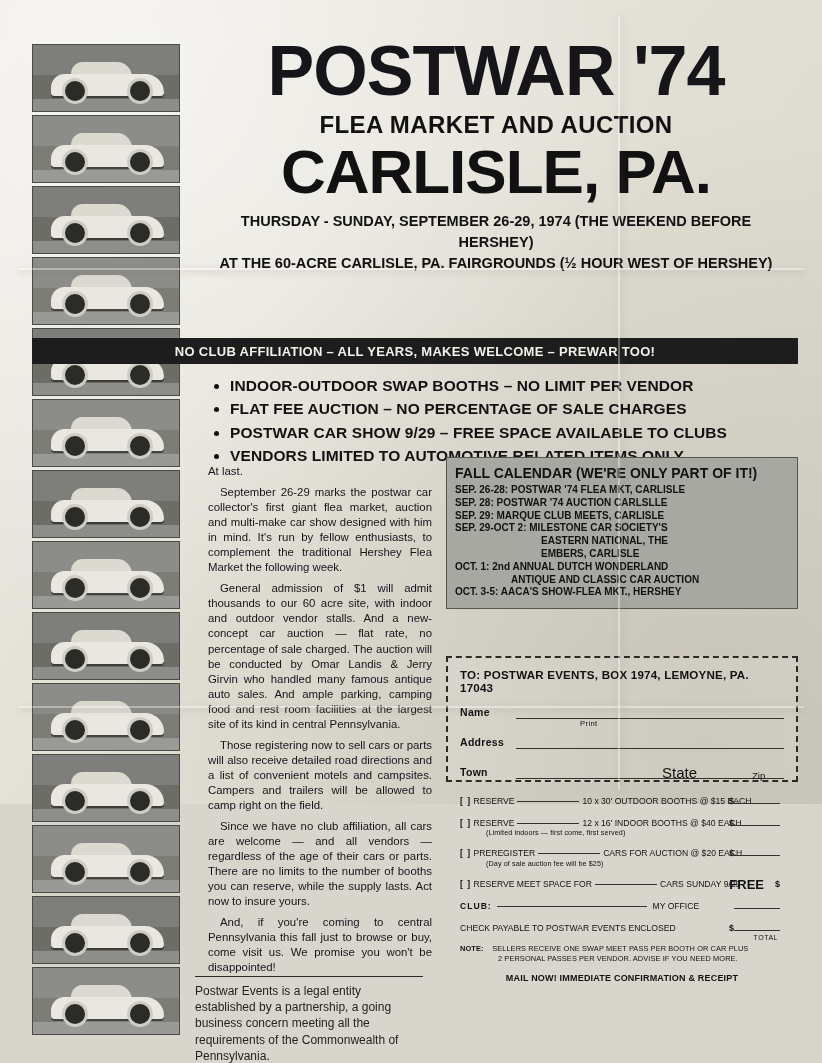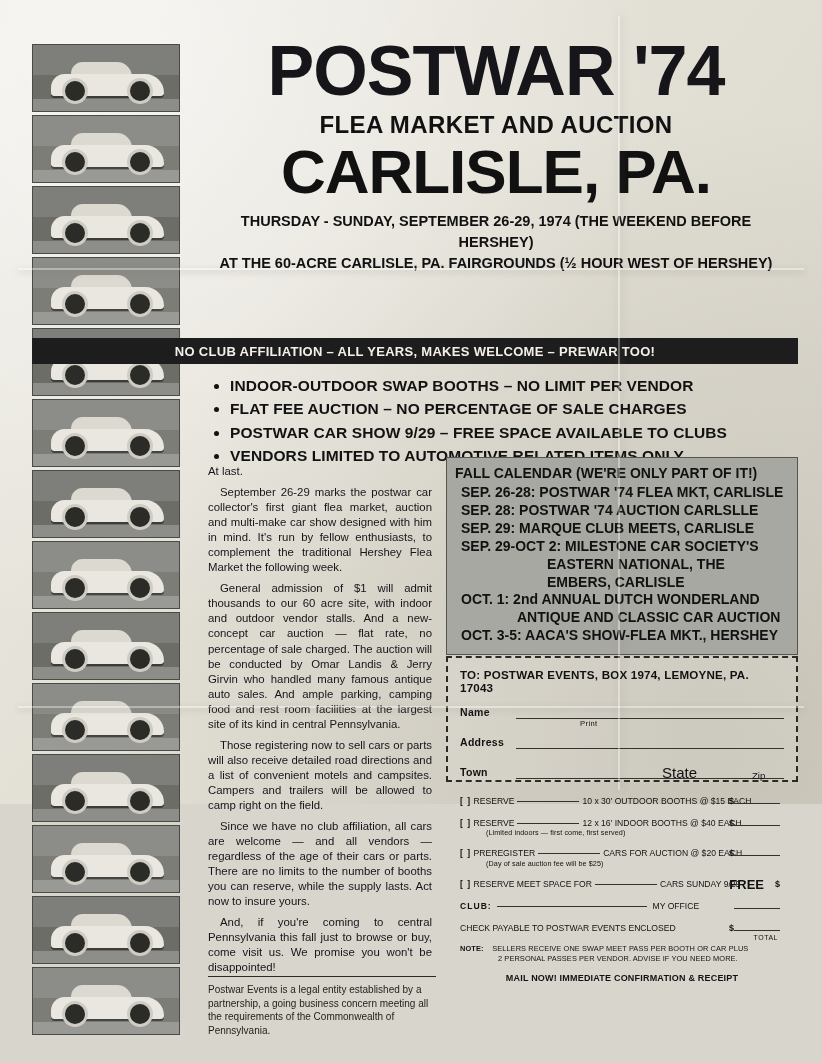--- a/index.html
+++ b/index.html
@@ -110,38 +110,38 @@
   
   .copy{
     position:absolute;left:190px;width:224px;top:448px;
     font-size:11.4px;line-height:1.32;text-align:justify;
     color:#15151a;
   }
   .copy p{margin:0 0 6px 0;text-indent:12px;}
   .copy p.first{text-indent:0;}
 
   .legal{
-    position:absolute;left:190px;width:228px;top:960px;
-    font-size:10px;line-height:1.35;color:#23231f;
+    position:absolute;left:177px;width:228px;top:960px;
+    font-size:12px;line-height:1.35;color:#23231f;
     border-top:1px solid #2a2a26;padding-top:6px;
   }
 
   
   .calendar{
     position:absolute;left:428px;right:6px;top:441px;
     background:#a8a8a2;
     border:1px solid #55554f;
     padding:7px 8px 9px 8px;
     box-sizing:border-box;
   }
   .calendar .hd{
     font-weight:bold;font-size:14px;margin-bottom:3px;
   }
   .calendar .row{
-    font-weight:bold;font-size:14px;line-height:1.28;margin-left:6px;
+    font-weight:bold;font-size:10px;line-height:1.28;
   }
   .calendar .row.ind{padding-left:56px;}
   .calendar .row.ind2{padding-left:86px;}
 
   
   .coupon{
     position:absolute;left:428px;right:6px;top:640px;bottom:8px;
     border:2px dashed #2a2a26;
     background:rgba(255,255,255,.12);
     box-sizing:border-box;

